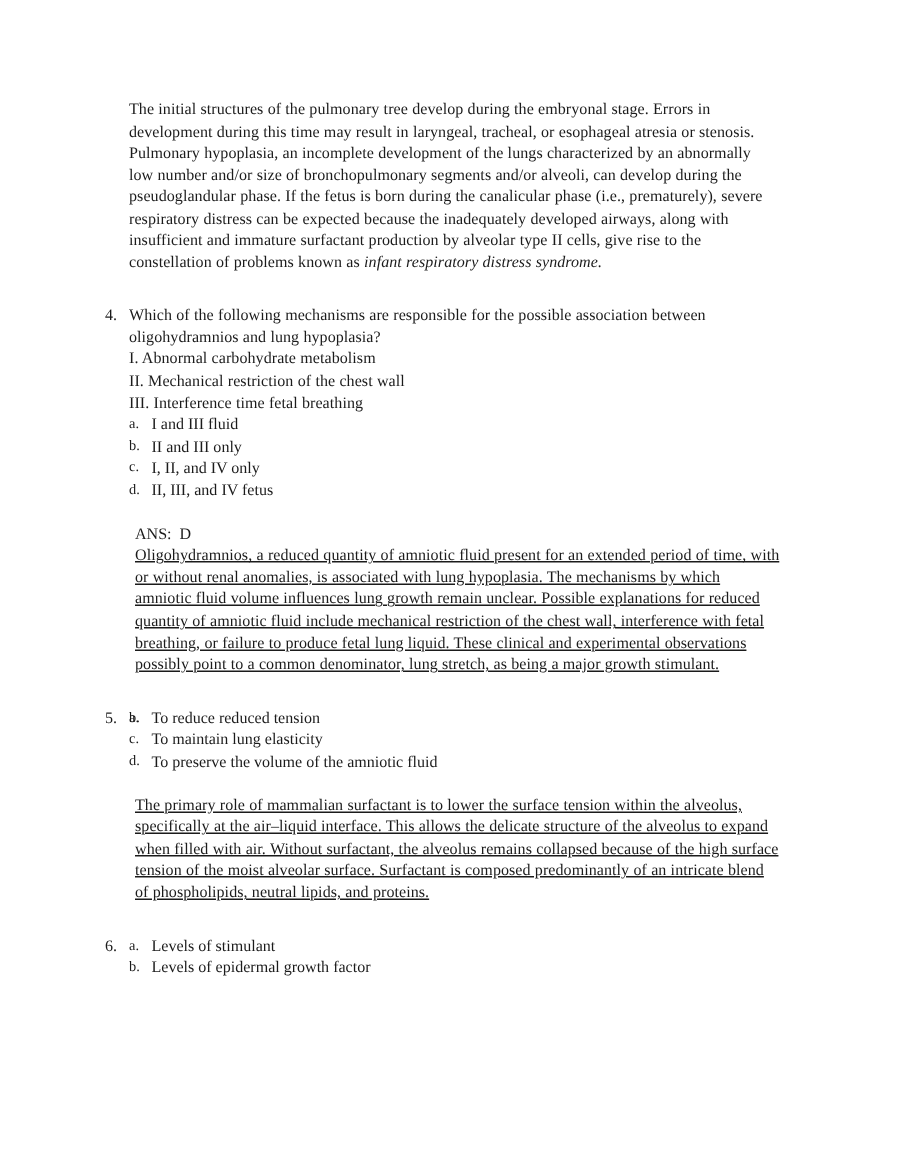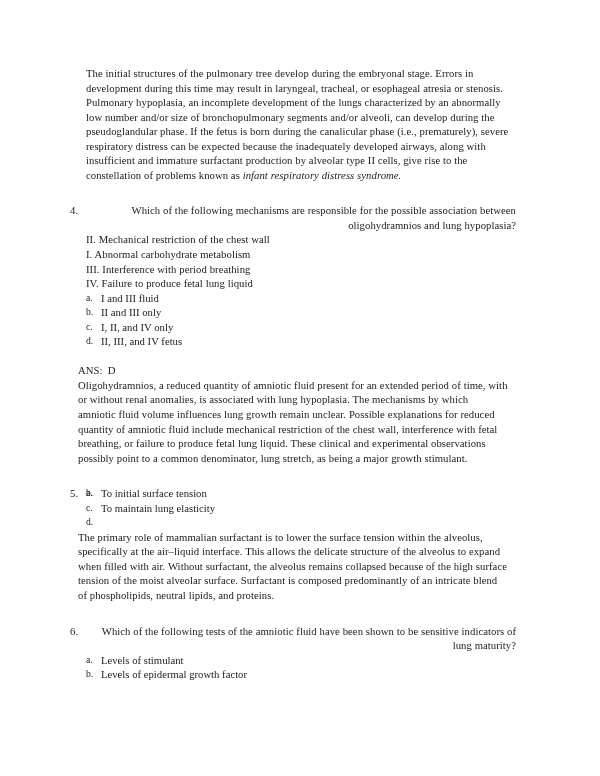--- a/index.html
+++ b/index.html
@@ -50,21 +50,20 @@
     position: absolute;
     left: 0;
     top: 0;
     width: 14px;
     text-align: left;
     font-size: 10.7px;
     line-height: 14.55px;
   }
   .qtext {
     width: 430px;
-    text-align: right;
   }
   
   .roman-list {
     list-style: none;
     margin: 0;
     padding: 0;
   }
   .roman-list li {
     font-size: 10.7px;
     line-height: 14.55px;
@@ -82,76 +81,75 @@
     line-height: 14.55px;
   }
   .opt-list li .letter {
     position: absolute;
     left: 0;
     top: 0;
     font-size: 9.6px;
   }
   .ans-group {
     margin-top: 14.5px;
-    margin-left: 8px;
+    margin-left: 20px;
     width: 430px;
   }
   .ans-line {
     font-size: 10.7px;
     line-height: 14.55px;
     white-space: pre;
   }
   .rationale {
     margin: 0;
     width: 430px;
+    text-decoration: underline;
   }
 </style>
 </head>
 <body>
 
 <div class="page">
 
   <p class="body-text intro"><span>The initial structures of the pulmonary tree develop during the embryonal stage. Errors in development during this time may result in laryngeal, tracheal, or esophageal atresia or stenosis. Pulmonary hypoplasia, an incomplete development of the lungs characterized by an abnormally low number and/or size of bronchopulmonary segments and/or alveoli, can develop during the pseudoglandular phase. If the fetus is born during the canalicular phase (i.e., prematurely), severe respiratory distress can be expected because the inadequately developed airways, along with insufficient and immature surfactant production by alveolar type II cells, give rise to the constellation of problems known as </span><span class="italic">infant respiratory distress syndrome.</span></p>
 
   <div class="qblock">
     <div class="qnum body-text">4.</div>
     <div class="body-text qtext">Which of the following mechanisms are responsible for the possible association between oligohydramnios and lung hypoplasia?</div>
     <ul class="roman-list">
+      <li class="body-text">I. Abnormal carbohydrate metabolism</li>
       <li class="body-text">II. Mechanical restriction of the chest wall</li>
-      <li class="body-text">I. Abnormal carbohydrate metabolism</li>
-      <li class="body-text">III. Interference with period breathing</li>
-      <li class="body-text">IV. Failure to produce fetal lung liquid</li>
+      <li class="body-text">III. Interference time fetal breathing</li>
     </ul>
     <ul class="opt-list">
       <li><span class="letter">a.</span><span>I and III fluid</span></li>
       <li><span class="letter">b.</span><span>II and III only</span></li>
       <li><span class="letter">c.</span><span>I, II, and IV only</span></li>
       <li><span class="letter">d.</span><span>II, III, and IV fetus</span></li>
     </ul>
   </div>
   <div class="ans-group">
     <div class="ans-line">ANS:  D</div>
     <p class="body-text rationale">Oligohydramnios, a reduced quantity of amniotic fluid present for an extended period of time, with or without renal anomalies, is associated with lung hypoplasia. The mechanisms by which amniotic fluid volume influences lung growth remain unclear. Possible explanations for reduced quantity of amniotic fluid include mechanical restriction of the chest wall, interference with fetal breathing, or failure to produce fetal lung liquid. These clinical and experimental observations possibly point to a common denominator, lung stretch, as being a major growth stimulant.</p>
   </div>
 
   <div class="qblock">
     <div class="qnum body-text">5.</div>
     <ul class="opt-list">
       <li><span class="letter">a.</span></li>
-      <li><span class="letter">b.</span><span>To initial surface tension</span></li>
+      <li><span class="letter">b.</span><span>To reduce reduced tension</span></li>
       <li><span class="letter">c.</span><span>To maintain lung elasticity</span></li>
-      <li><span class="letter">d.</span></li>
+      <li><span class="letter">d.</span><span>To preserve the volume of the amniotic fluid</span></li>
     </ul>
   </div>
   <div class="ans-group">
     <p class="body-text rationale">The primary role of mammalian surfactant is to lower the surface tension within the alveolus, specifically at the air–liquid interface. This allows the delicate structure of the alveolus to expand when filled with air. Without surfactant, the alveolus remains collapsed because of the high surface tension of the moist alveolar surface. Surfactant is composed predominantly of an intricate blend of phospholipids, neutral lipids, and proteins.</p>
   </div>
 
   <div class="qblock">
     <div class="qnum body-text">6.</div>
-    <div class="body-text qtext">Which of the following tests of the amniotic fluid have been shown to be sensitive indicators of lung maturity?</div>
     <ul class="opt-list">
       <li><span class="letter">a.</span><span>Levels of stimulant</span></li>
       <li><span class="letter">b.</span><span>Levels of epidermal growth factor</span></li>
     </ul>
   </div>
 
 </div>
 
 </body></html>

